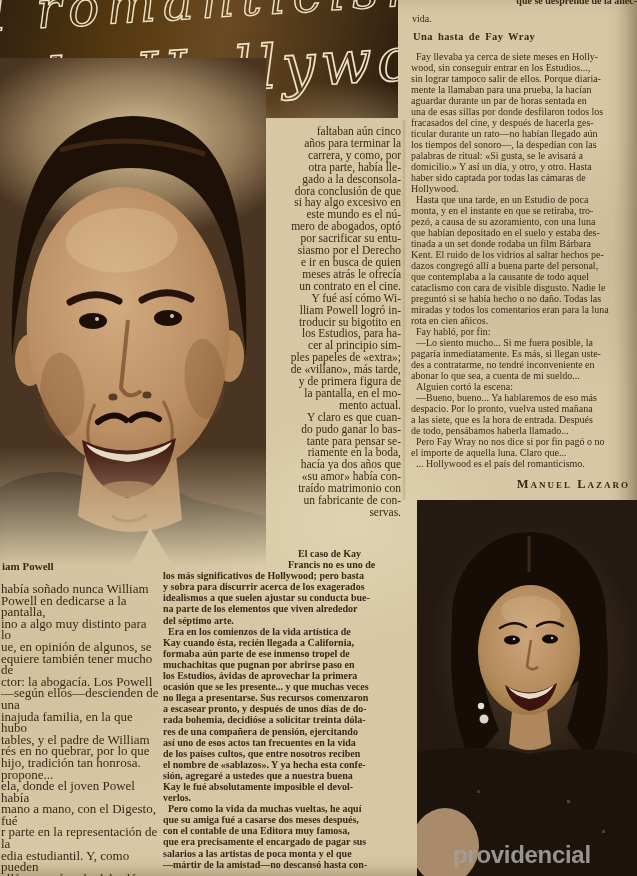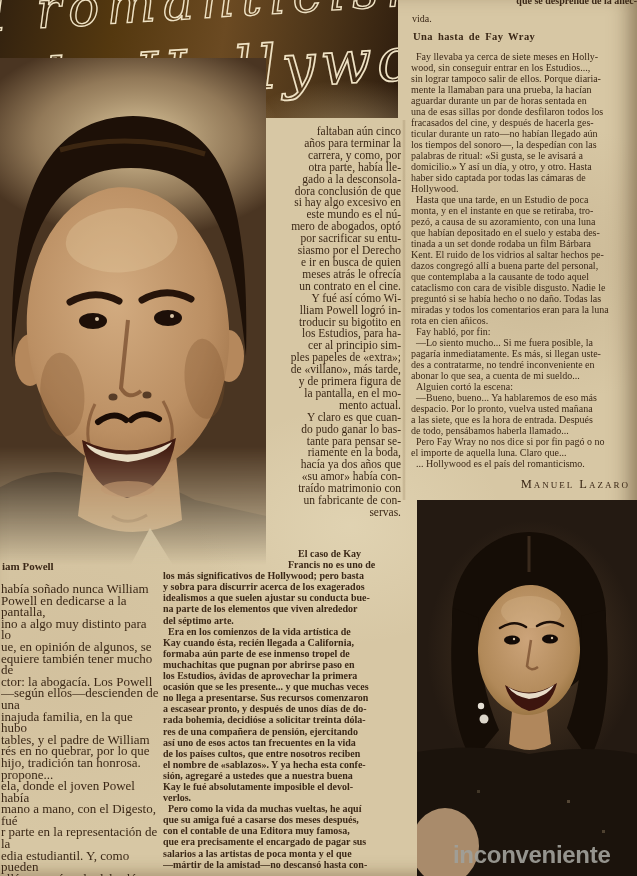--- a/index.html
+++ b/index.html
@@ -24,21 +24,21 @@
   }
   .col-left{left:1px;top:583px;width:158px;height:293px;font-size:13px;line-height:11.6px;}
   .col-mid-open{left:269px;top:126px;width:132px;height:394px;font-size:11.5px;line-height:11.9px;text-align:right;}
   .head-kf{left:258px;top:518px;width:156px;text-align:center;font-weight:bold;font-size:10.5px;line-height:12px;}
   .col-mid-wide{left:163px;top:548px;width:259px;height:328px;font-size:10px;line-height:11.1px;font-weight:bold;}
   .clip-line{left:408px;top:0;width:229px;height:8px;overflow:hidden;font-weight:bold;font-size:10px;text-align:right;}
   .clip-line span{display:block;margin-top:-5px;}
   .dota{left:412px;top:13px;font-size:10px;}
   .head-fw{left:413px;top:31px;font-weight:bold;font-size:10.5px;letter-spacing:.4px;word-spacing:2px;}
   .col-right{left:411px;top:51px;width:226px;height:418px;font-size:10px;line-height:11px;}
-  .byline{left:470px;top:477px;width:160px;text-align:right;font-variant:small-caps;font-size:12.5px;letter-spacing:2px;font-weight:normal;}
+  .byline{left:470px;top:477px;width:160px;text-align:right;font-variant:small-caps;font-size:12.5px;letter-spacing:2px;font-weight:bold;}
   .caption{left:2px;top:560px;font-weight:bold;font-size:11px;z-index:6;}
   .photo-powell{left:0;top:58px;width:266px;height:512px;z-index:2;
     -webkit-mask-image:linear-gradient(to bottom,#000 76%,transparent 99%);
     mask-image:linear-gradient(to bottom,#000 76%,transparent 99%);}
   .photo-kf{left:417px;top:500px;width:220px;height:376px;}
   .watermark{left:453px;top:841px;font-family:"Liberation Sans",sans-serif;font-weight:bold;
     font-size:24px;letter-spacing:-0.3px;color:#a0a09a;opacity:.92;z-index:9;}
   .gutter-crease{left:402px;top:120px;width:4px;height:380px;
     background:linear-gradient(to right,transparent,rgba(120,95,60,.25),transparent);}
 </style>
@@ -282,15 +282,15 @@
       <circle cx="67" cy="219" r="4.5" fill="#dcd6ca"></circle>
       <path d="M0,252 Q60,242 112,254 Q170,244 220,254 L220,376 L0,376 Z" fill="#1b130c"></path>
       <ellipse cx="28" cy="346" rx="34" ry="38" fill="#c2a17c" opacity=".85"></ellipse>
       <rect x="150" y="300" width="3" height="3" fill="#8d7a5e" opacity=".5"></rect>
       <rect x="185" y="330" width="3" height="3" fill="#8d7a5e" opacity=".45"></rect>
       <rect x="120" y="350" width="3" height="3" fill="#8d7a5e" opacity=".4"></rect>
       <rect x="60" y="290" width="3" height="3" fill="#8d7a5e" opacity=".35"></rect>
     </svg>
   </div>
 
-  <div class="abs watermark">inconveniente</div>
+  <div class="abs watermark">providencial</div>
 
 </div>
 
 </body></html>

